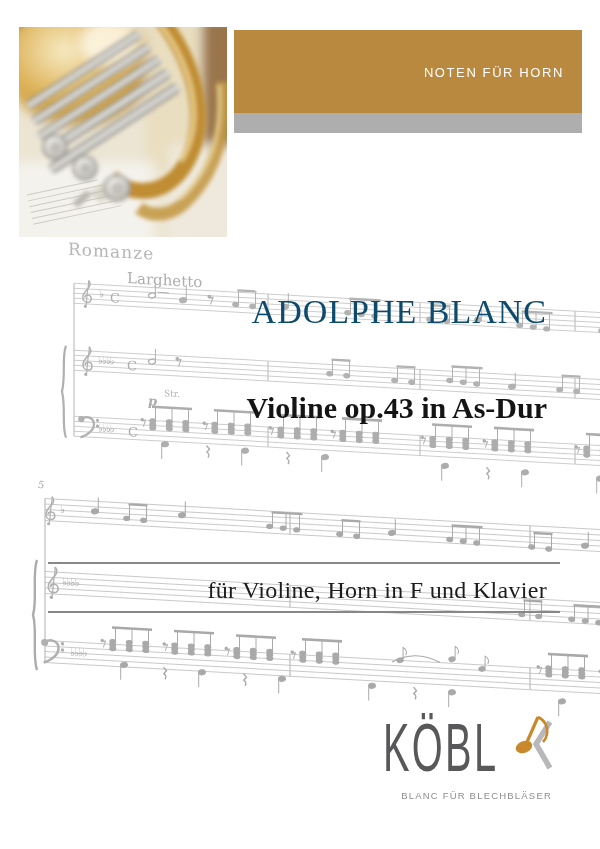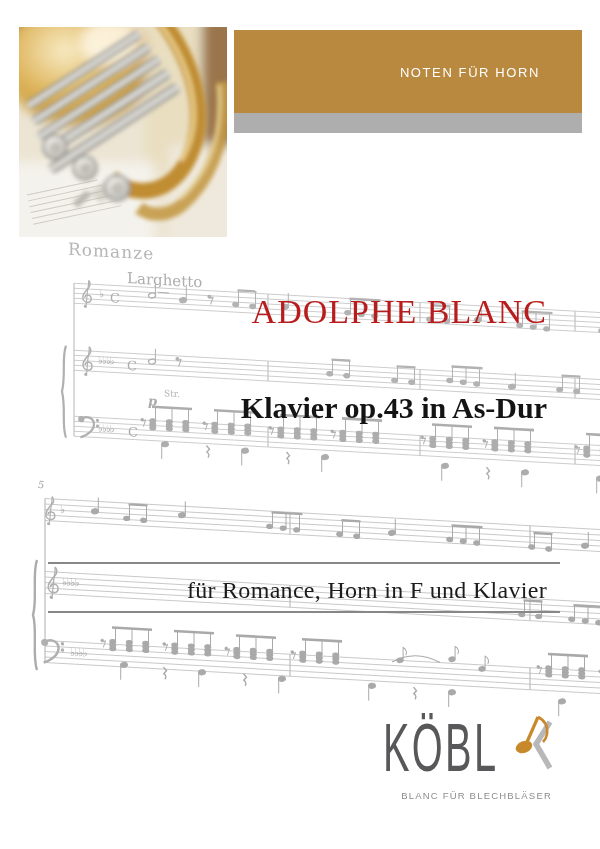--- a/index.html
+++ b/index.html
@@ -5,36 +5,36 @@
   html,body{margin:0;padding:0;}
   body{width:600px;height:849px;position:relative;background:#ffffff;overflow:hidden;
        font-family:"Liberation Sans",sans-serif;}
   .abs{position:absolute;}
 
   
   #photo{left:19px;top:27px;width:208px;height:210px;overflow:hidden;z-index:3;background:#ece5d4;}
 
   
   #banner{left:234px;top:30px;width:348px;height:83px;background:#b9893f;z-index:4;}
-  #banner .lbl{position:absolute;right:42px;top:50%;transform:translateY(-50%);
+  #banner .lbl{position:absolute;right:18px;top:50%;transform:translateY(-50%);
     color:#ffffff;font-size:13px;letter-spacing:1.6px;white-space:nowrap;}
   #banner-bar{left:234px;top:113px;width:348px;height:20px;background:#aeaeae;z-index:4;}
 
   
   #bg-music{left:0;top:234px;width:660px;height:480px;transform:skewY(3.2deg);
     transform-origin:0 0;z-index:1;}
   #bg-music svg{display:block;}
   .mus-serif{font-family:"DejaVu Serif",serif;}
 
   
   .rule{left:48px;width:512px;height:2px;background:#878787;z-index:2;}
   #rule-top{top:562px;} #rule-bottom{top:611px;}
 
   
-  .title-line{right:53px;white-space:nowrap;z-index:5;font-family:"Liberation Serif",serif;color:#b91c1c;}
+  .title-line{right:53px;white-space:nowrap;z-index:5;font-family:"Liberation Serif",serif;color:#0c4a6e;}
   #composer{top:293px;font-size:34px;letter-spacing:1px;}
   #work-title{top:391px;font-size:30px;font-weight:bold;color:#141414;}
   #instrumentation{top:577px;font-size:24px;letter-spacing:0.3px;color:#1c1c1c;}
 
   
   #publisher{right:48px;top:710px;width:280px;height:100px;z-index:5;}
   #koebl-wrap{position:absolute;right:42px;top:3px;width:220px;text-align:center;}
   #koebl{display:inline-block;font-size:68px;line-height:1;letter-spacing:4px;color:#58585a;
     transform:scaleX(0.585);transform-origin:right center;white-space:nowrap;}
   #note-icon{position:absolute;right:0;top:4px;}
@@ -317,22 +317,22 @@
     <use href="#qdown" transform="translate(452,433)"></use>
     <use href="#qdown" transform="translate(562,436)"></use>
   </g>
 </svg>
 </div>
 
 <div class="abs rule" id="rule-top"></div>
 <div class="abs rule" id="rule-bottom"></div>
 
 <div class="abs title-line" id="composer">ADOLPHE BLANC</div>
-<div class="abs title-line" id="work-title">Klavier op.43 in As-Dur</div>
-<div class="abs title-line" id="instrumentation">für Romance, Horn in F und Klavier</div>
+<div class="abs title-line" id="work-title">Violine op.43 in As-Dur</div>
+<div class="abs title-line" id="instrumentation">für Violine, Horn in F und Klavier</div>
 
 <div class="abs" id="publisher">
   <div id="koebl-wrap">
     <span id="koebl">KÖBL</span>
   </div>
   <svg id="note-icon" width="40" height="64" viewBox="0 0 40 64">
     <path d="M38,8 L24,30 L38,54" fill="none" stroke="#b8b8ba" stroke-width="5.5"></path>
     <path d="M15,28 L26,3" fill="none" stroke="#c8892c" stroke-width="3.2"></path>
     <path d="M26,3 C32,6 36,12 35,20 C34.5,23 33,26 31,28" fill="none" stroke="#c8892c" stroke-width="2.6"></path>
     <ellipse cx="12" cy="33" rx="8.6" ry="5.8" transform="rotate(-21 12 33)" fill="#c8892c"></ellipse>

